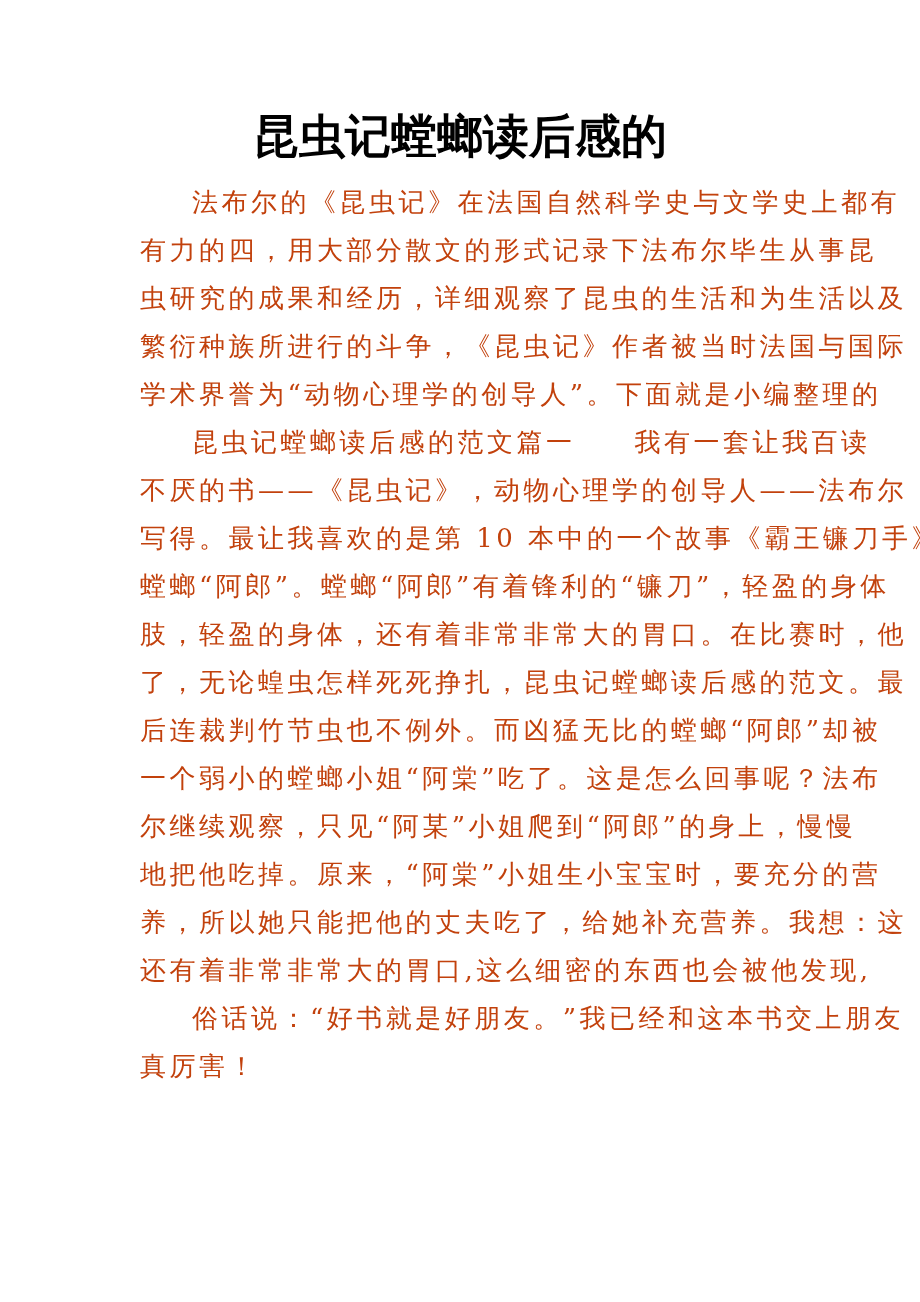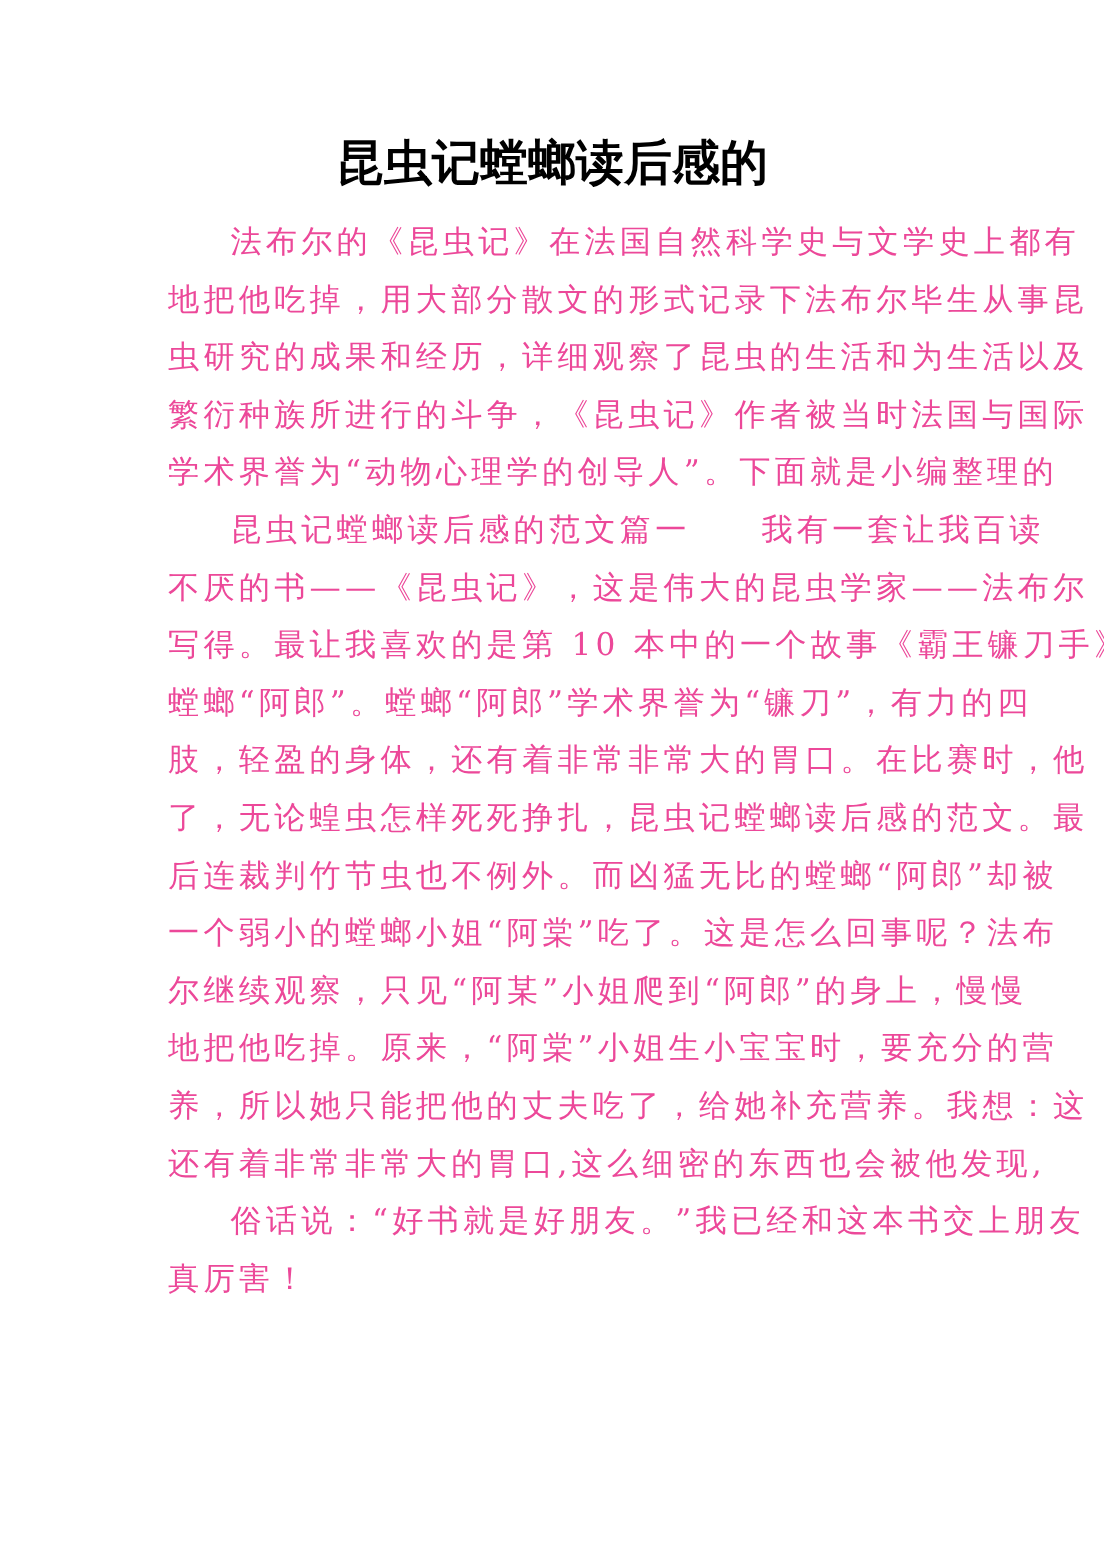--- a/index.html
+++ b/index.html
@@ -1,41 +1,41 @@
 <!DOCTYPE html>
 <html><head>
 <meta charset="utf-8">
 <style>
   html, body { margin:0; padding:0; background:#ffffff; }
   body { width:920px; height:1302px; position:relative; overflow:hidden;
          font-family:"DejaVu Serif","Liberation Serif",serif; color:#111; }
   .page { position:absolute; left:0; top:0; width:920px; height:1302px; background:#fff; }
   .title { position:absolute; left:0; top:112px; width:920px; text-align:center;
            font-family:"DejaVu Sans","Liberation Sans",sans-serif; font-weight:bold;
-           font-size:40px; line-height:48px; letter-spacing:0px; color:#000; }
+           font-size:46px; line-height:48px; letter-spacing:0px; color:#000; }
   .body { position:absolute; left:140px; top:178px; width:642px; }
   .line { display:block; height:48px; line-height:48px; font-size:26px;
-          white-space:nowrap; letter-spacing:3.5px; color:#ec4899; }
+          white-space:nowrap; letter-spacing:3.5px; color:#c2410c; }
   .indent { padding-left:52px; }
 </style>
 </head>
 <body>
 
 <div class="page">
   <div class="title">昆虫记螳螂读后感的</div>
   <div class="body">
     <span class="line indent">法布尔的《昆虫记》在法国自然科学史与文学史上都有</span>
-    <span class="line">地把他吃掉，用大部分散文的形式记录下法布尔毕生从事昆</span>
+    <span class="line">有力的四，用大部分散文的形式记录下法布尔毕生从事昆</span>
     <span class="line">虫研究的成果和经历，详细观察了昆虫的生活和为生活以及</span>
     <span class="line">繁衍种族所进行的斗争，《昆虫记》作者被当时法国与国际</span>
     <span class="line">学术界誉为“动物心理学的创导人”。下面就是小编整理的</span>
     <span class="line indent">昆虫记螳螂读后感的范文篇一　　我有一套让我百读</span>
-    <span class="line">不厌的书——《昆虫记》，这是伟大的昆虫学家——法布尔</span>
+    <span class="line">不厌的书——《昆虫记》，动物心理学的创导人——法布尔</span>
     <span class="line">写得。最让我喜欢的是第 10 本中的一个故事《霸王镰刀手》</span>
-    <span class="line">螳螂“阿郎”。螳螂“阿郎”学术界誉为“镰刀”，有力的四</span>
+    <span class="line">螳螂“阿郎”。螳螂“阿郎”有着锋利的“镰刀”，轻盈的身体</span>
     <span class="line">肢，轻盈的身体，还有着非常非常大的胃口。在比赛时，他</span>
     <span class="line">了，无论蝗虫怎样死死挣扎，昆虫记螳螂读后感的范文。最</span>
     <span class="line">后连裁判竹节虫也不例外。而凶猛无比的螳螂“阿郎”却被</span>
     <span class="line">一个弱小的螳螂小姐“阿棠”吃了。这是怎么回事呢？法布</span>
     <span class="line">尔继续观察，只见“阿某”小姐爬到“阿郎”的身上，慢慢</span>
     <span class="line">地把他吃掉。原来，“阿棠”小姐生小宝宝时，要充分的营</span>
     <span class="line">养，所以她只能把他的丈夫吃了，给她补充营养。我想：这</span>
     <span class="line">还有着非常非常大的胃口,这么细密的东西也会被他发现,</span>
     <span class="line indent">俗话说：“好书就是好朋友。”我已经和这本书交上朋友</span>
     <span class="line">真厉害！</span>

